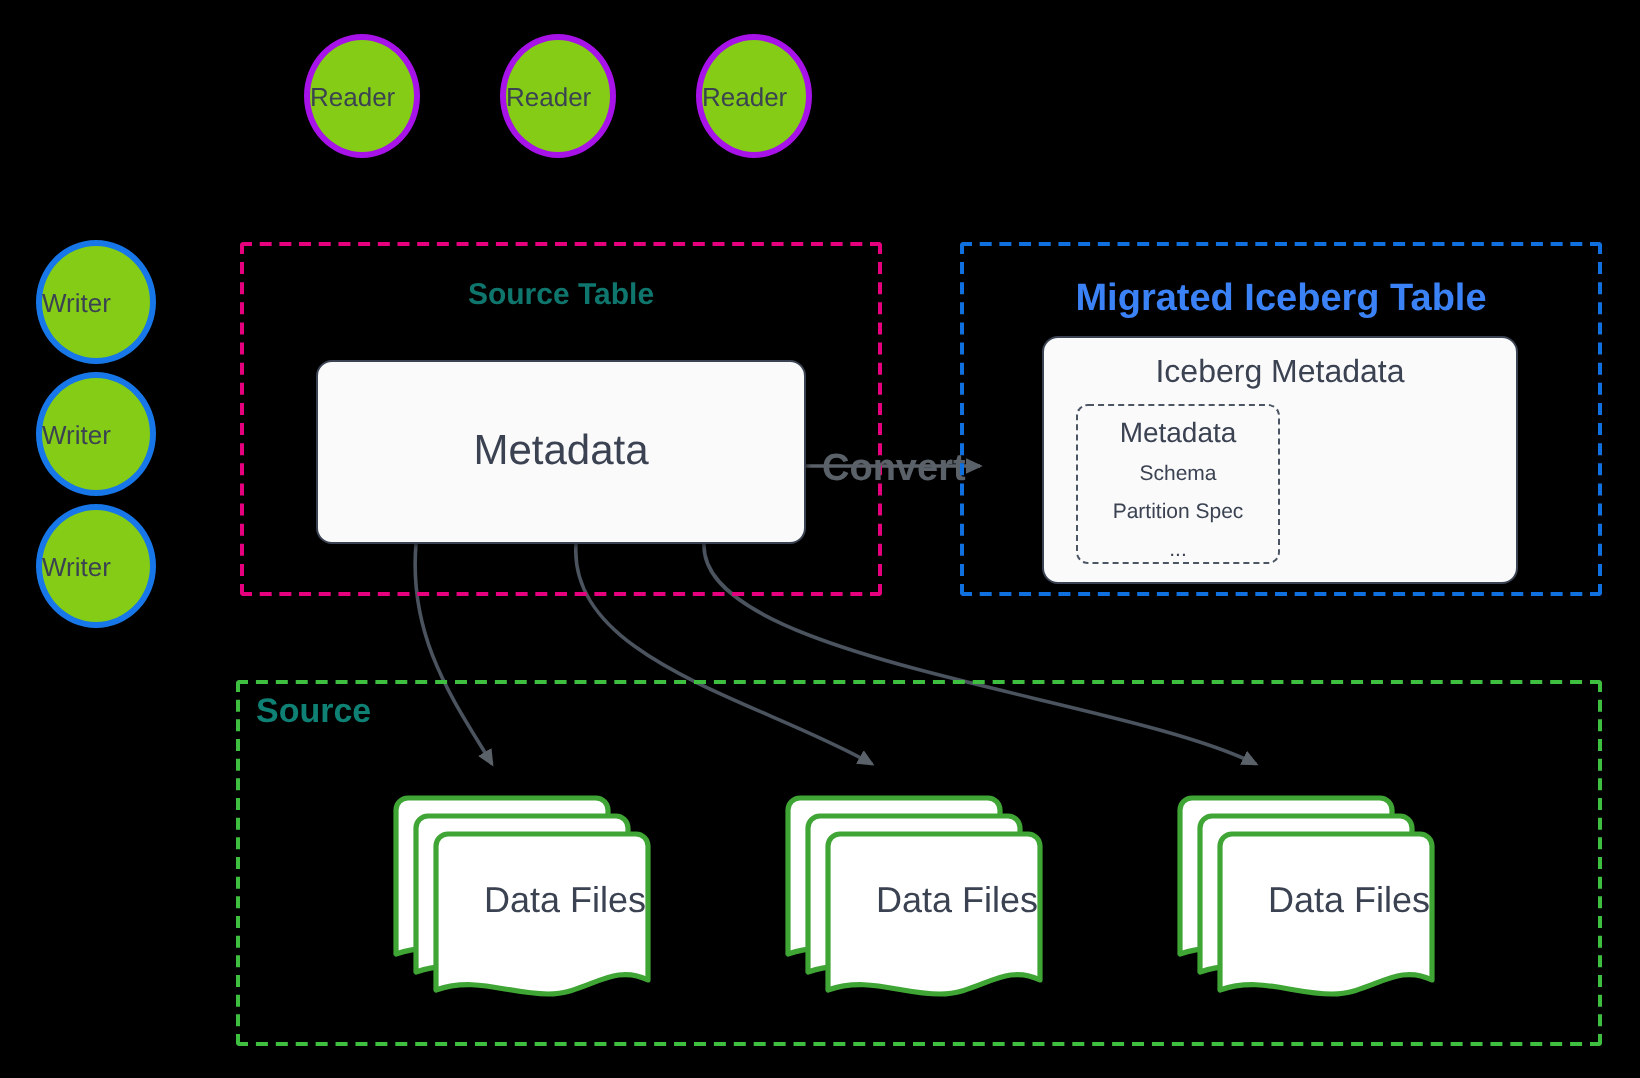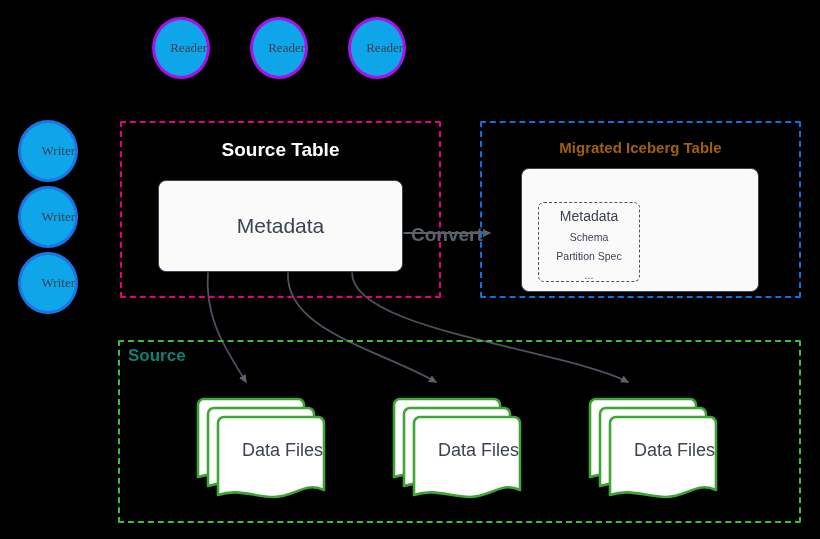--- a/index.html
+++ b/index.html
@@ -3,34 +3,34 @@
 <meta charset="utf-8">
 <style>
   html,body{margin:0;padding:0;background:#000;}
   body{width:820px;height:539px;position:relative;overflow:hidden;
        font-family:"Liberation Sans","DejaVu Sans",sans-serif;}
   #stage{position:absolute;left:0;top:0;width:820px;height:539px;background:#000;}
 
   .node{position:absolute;box-sizing:border-box;}
 
   
-  .circle{border-radius:50%;background:#0ea5e9;display:flex;align-items:center;
-          justify-content:flex-end;color:#3b4252;font-size:13px;font-family:Liberation Serif, serif;}
+  .circle{border-radius:50%;background:#84cc16;display:flex;align-items:center;
+          justify-content:flex-start;color:#3b4252;font-size:13px;}
   .reader{width:58px;height:62px;border:3px solid #A612E8;}
   .writer{width:60px;height:62px;border:3px solid #1877E8;}
 
   
   .group{border-style:dashed;border-width:2px;background:transparent;border-radius:2px;}
   .group-src{border-color:#E6007E;}
   .group-ice{border-color:#1070DF;}
   .group-sto{border-color:#3FBF3F;}
 
   .group-title{position:absolute;font-weight:bold;white-space:nowrap;}
-  .title-src{color:#ffffff;font-size:19px;}
-  .title-ice{color:#a16207;font-size:15px;}
+  .title-src{color:#0f766e;font-size:15px;}
+  .title-ice{color:#3b82f6;font-size:19px;}
   .title-sto{color:#0E8074;font-size:17px;}
 
   
   .card{background:#fafafa;border:1px solid #3b4252;border-radius:8px;
         box-shadow:1px 1px 2px rgba(0,0,0,.55);}
 
   .meta-main{display:flex;flex-direction:column;align-items:center;
              justify-content:center;color:#3b4252;}
   .meta-title{font-size:21px;line-height:1.2;}
   .meta-sub{font-size:13px;margin-top:7px;}
@@ -101,20 +101,21 @@
   <div class="node card meta-main" style="left:158px;top:180px;width:245px;height:92px;">
     <div class="meta-title">Metadata</div>
   </div>
 
   <div class="convert-label" style="left:411px;top:224px;">Convert</div>
 
   <div class="node group group-ice" style="left:480px;top:121px;width:321px;height:177px;"></div>
   <div class="group-title title-ice" style="left:480px;top:139px;width:321px;text-align:center;">Migrated Iceberg Table</div>
 
   <div class="node card" style="left:521px;top:168px;width:238px;height:124px;">
+    <div class="ice-head">Iceberg Metadata</div>
 
     <div class="subbox" style="left:16px;top:33px;width:100px;height:78px;">
       <div class="sb-title">Metadata</div>
       <div class="sb-line">Schema</div>
       <div class="sb-line">Partition Spec</div>
       <div class="sb-line">...</div>
     </div>
 
 
   </div>

